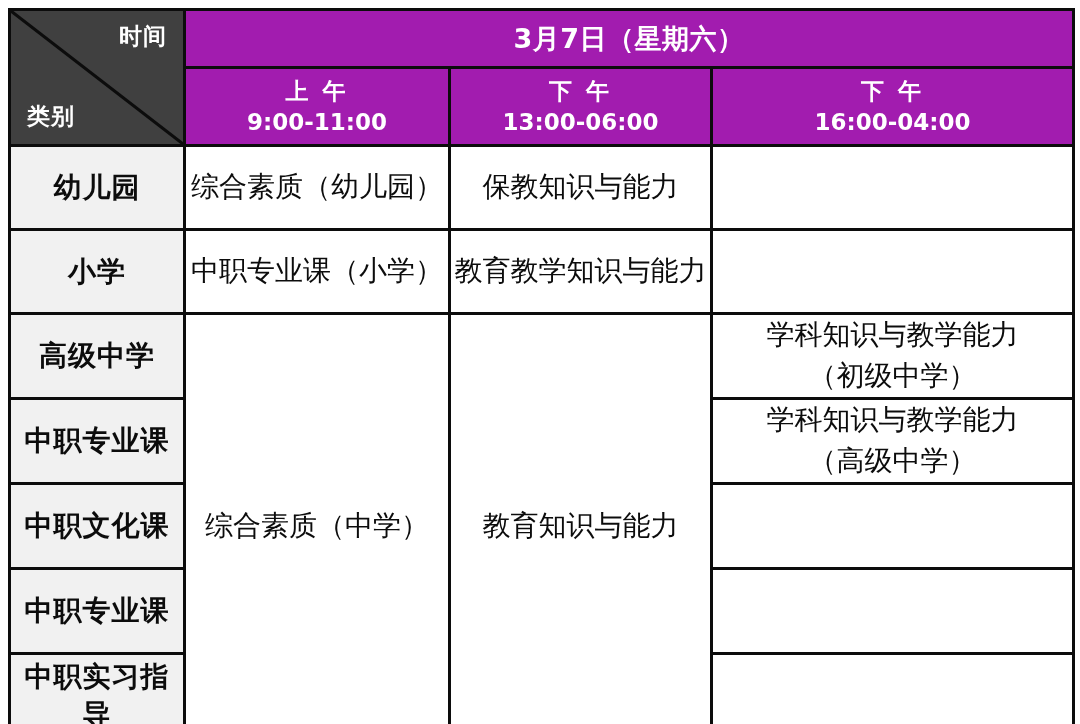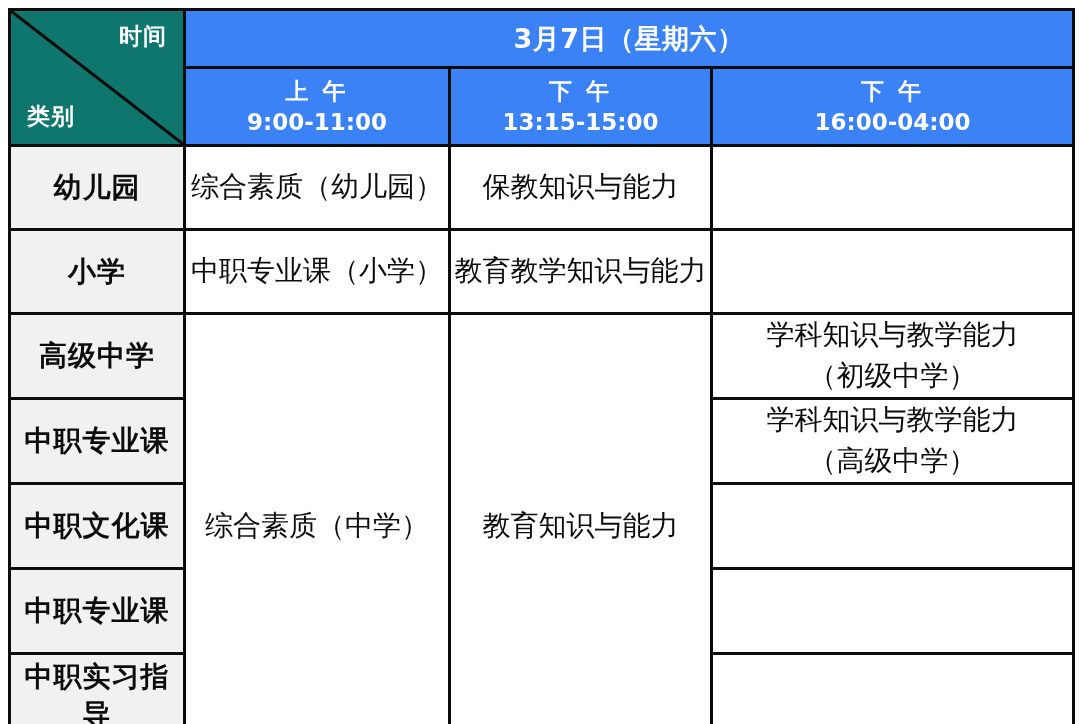--- a/index.html
+++ b/index.html
@@ -32,42 +32,42 @@
 
   table.sched td {
     border: 3px solid #0c0c0c;
     padding: 0;
     text-align: center;
     vertical-align: middle;
   }
 
   
   .hd {
-    background: #3b82f6;
+    background: #a21caf;
     color: #ffffff;
     font-weight: bold;
   }
 
   .date-head {
     font-size: 27px;
     letter-spacing: 0.5px;
     height: 58px;
   }
 
   .slot-head {
     font-size: 23px;
     line-height: 1.32;
     height: 78px;
   }
   .slot-head .slot-label { display: block; letter-spacing: 3px; }
   .slot-head .slot-time  { display: block; letter-spacing: 0px; }
 
   
   .corner {
-    background: #0f766e;
+    background: #404040;
     position: relative;
     padding: 0;
     height: 136px;
   }
   .corner .diag {
     position: absolute;
     inset: 0;
     width: 100%;
     height: 100%;
     display: block;
@@ -148,21 +148,21 @@
         <td class="hd date-head" colspan="3">3月7日（星期六）</td>
       </tr>
 
       <tr>
         <td class="hd slot-head">
           <span class="slot-label">上 午</span>
           <span class="slot-time">9:00-11:00</span>
         </td>
         <td class="hd slot-head">
           <span class="slot-label">下 午</span>
-          <span class="slot-time">13:15-15:00</span>
+          <span class="slot-time">13:00-06:00</span>
         </td>
         <td class="hd slot-head">
           <span class="slot-label">下 午</span>
           <span class="slot-time">16:00-04:00</span>
         </td>
       </tr>
 
       <tr class="r-kg">
         <td class="cat">幼儿园</td>
         <td class="subj">综合素质（幼儿园）</td>

